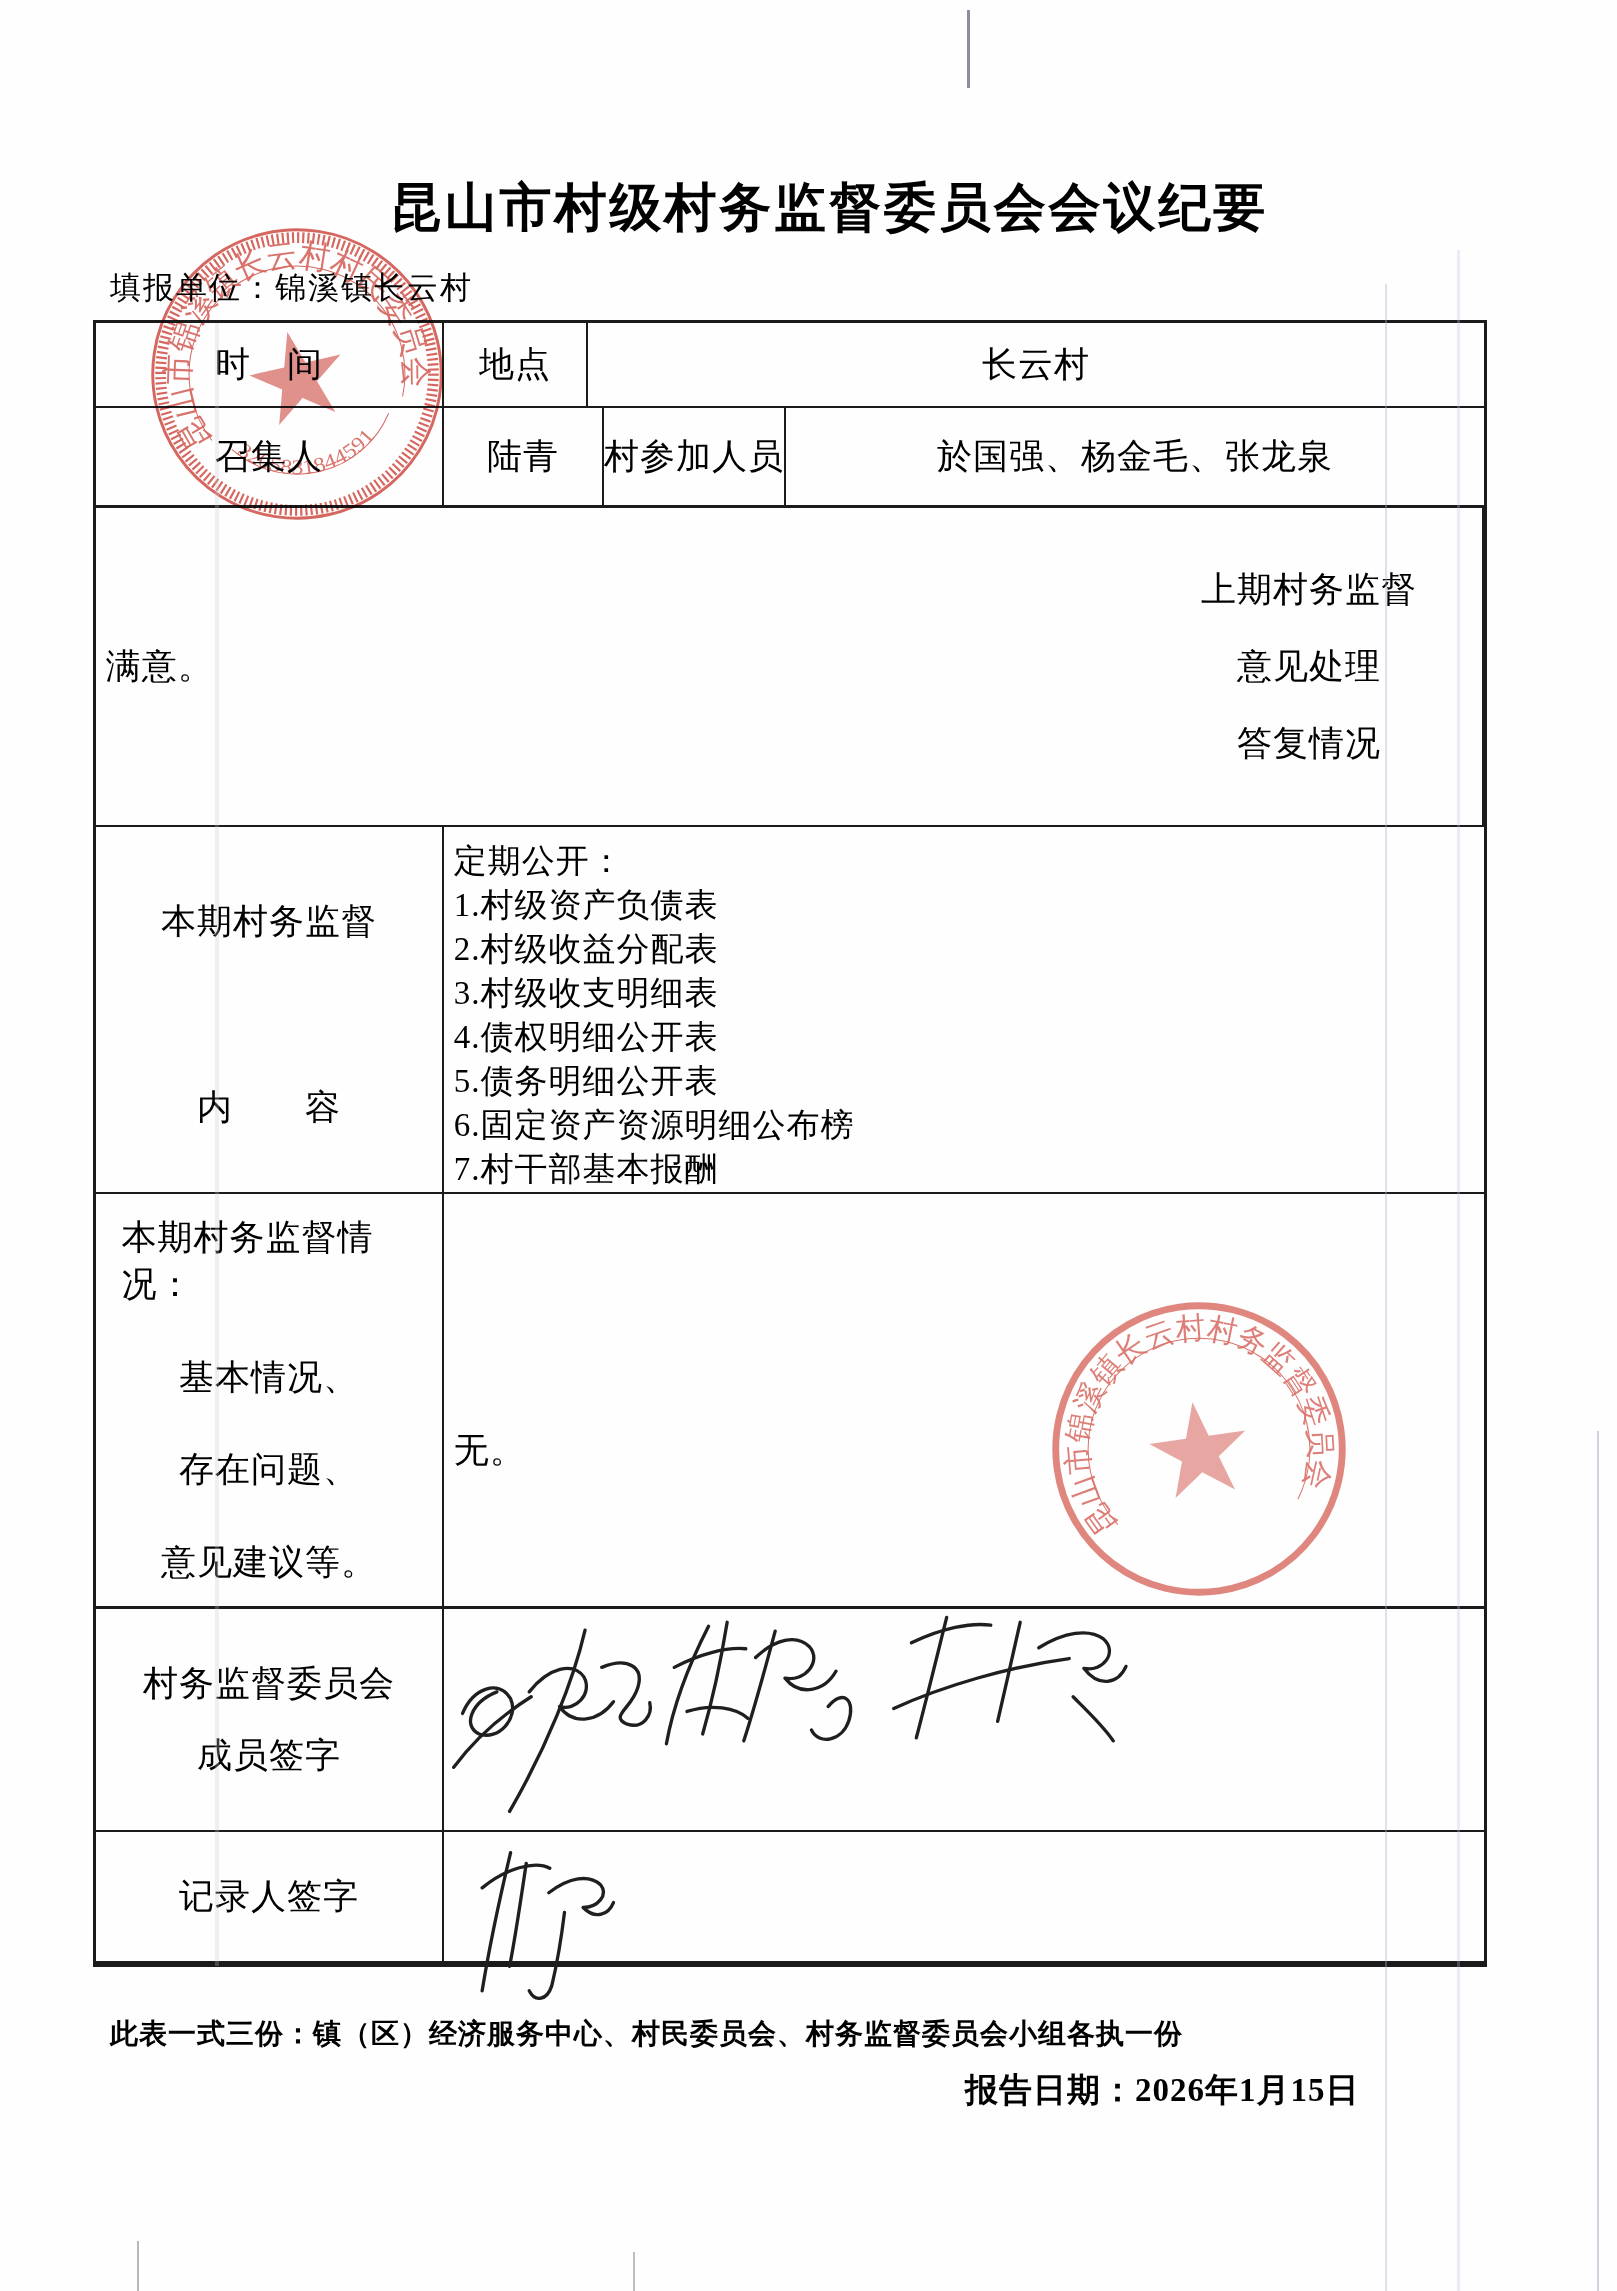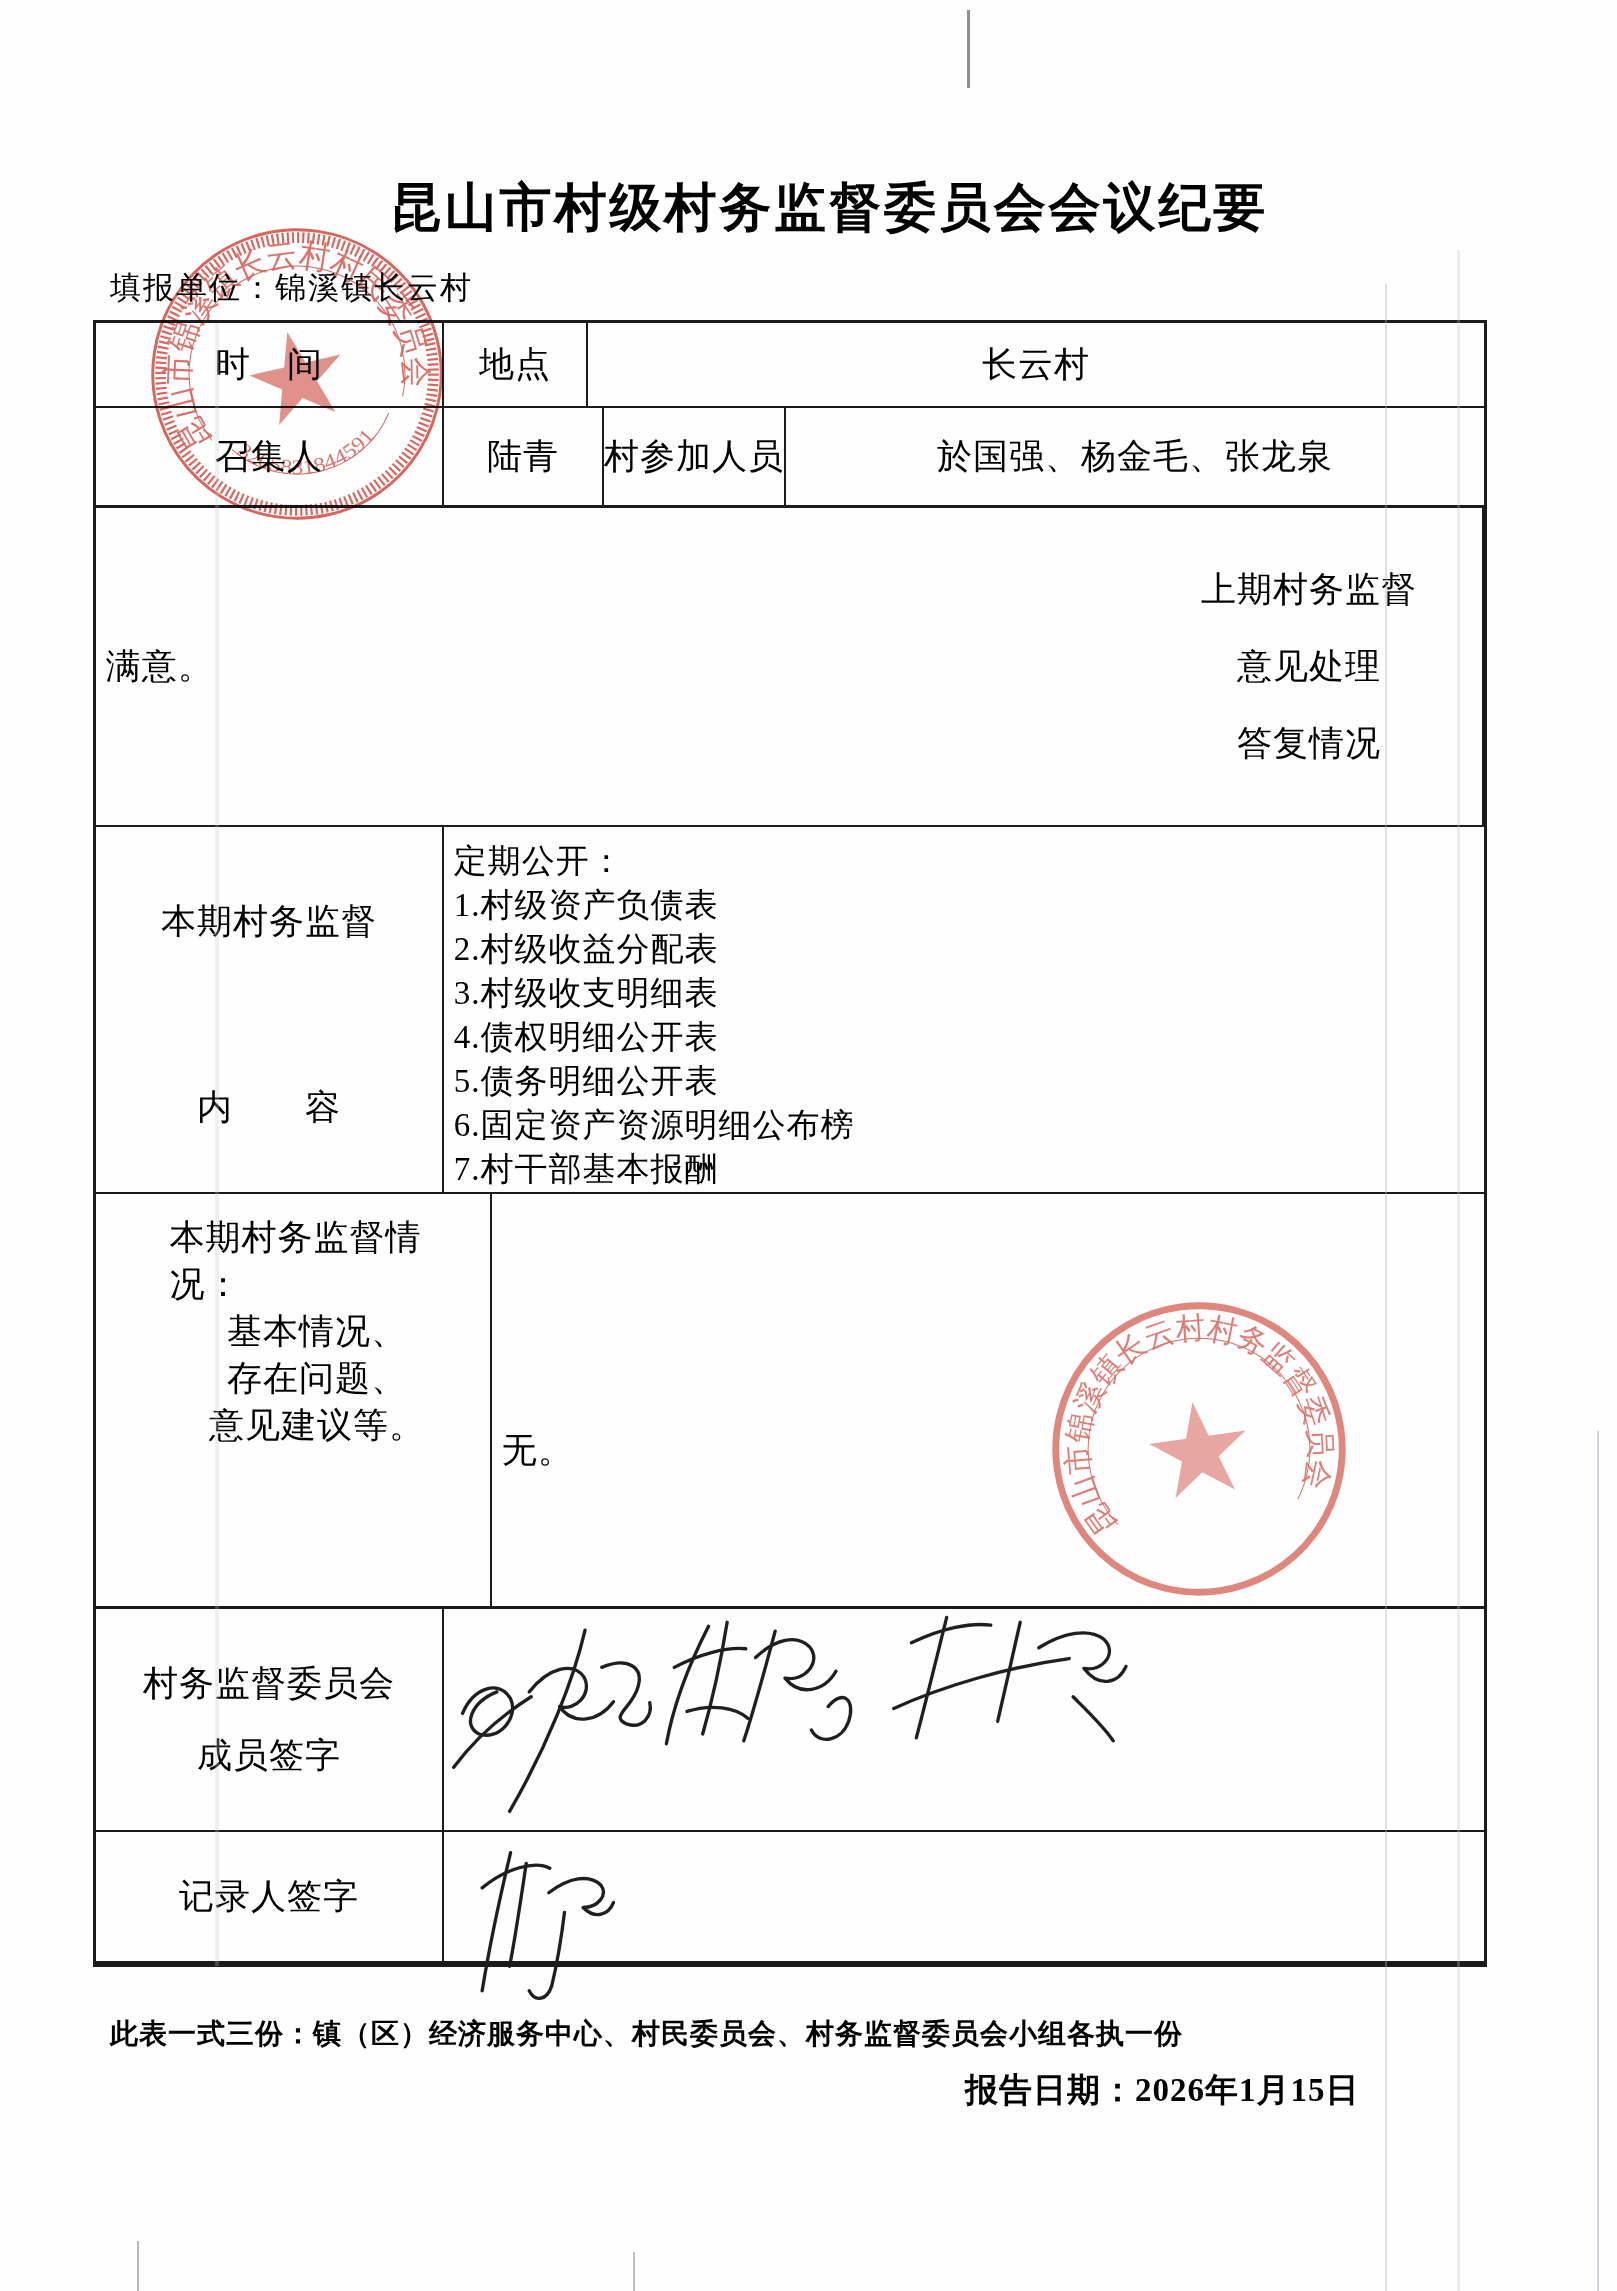--- a/index.html
+++ b/index.html
@@ -25,21 +25,21 @@
     border-right:2px solid #1b1b1b;box-sizing:border-box;
     display:flex;align-items:center;justify-content:center;
     font-size:35px;letter-spacing:1px;position:relative;
   }
   .cell.last{border-right:none;}
   .cell.vstack{flex-direction:column;}
   .lbl-col{width:348px;flex:0 0 348px;}
   .grow{flex:1 1 auto;}
   .content-left{justify-content:flex-start;padding-left:9.8px;}
   .row3-label{justify-content:space-evenly;padding:27.4px 0;}
-  .row5-label{justify-content:flex-start;padding:19.6px 0;align-items:center;margin-left:48px;}
+  .row5-label{justify-content:space-between;padding:19.6px 0;align-items:center;}
   .row5-first{align-self:flex-start;padding-left:25.5px;}
   .list-cell{align-items:flex-start;justify-content:flex-start;flex-direction:column;padding:11.8px 0 0 9.8px;}
   .list-line{font-size:33px;line-height:44px;white-space:nowrap;}
   .row4-label{justify-content:space-between;padding:71px 0 61px 0;}
   .row6-label{justify-content:space-evenly;padding:25.5px 0;}
   .row5-content{align-items:flex-start;padding-top:233px;}
   
   #footer-note{position:absolute;left:110px;top:2015px;font-size:28px;font-weight:bold;letter-spacing:1px;}
   #report-date{position:absolute;left:965px;top:2068px;font-size:33px;font-weight:bold;letter-spacing:1px;}
   

